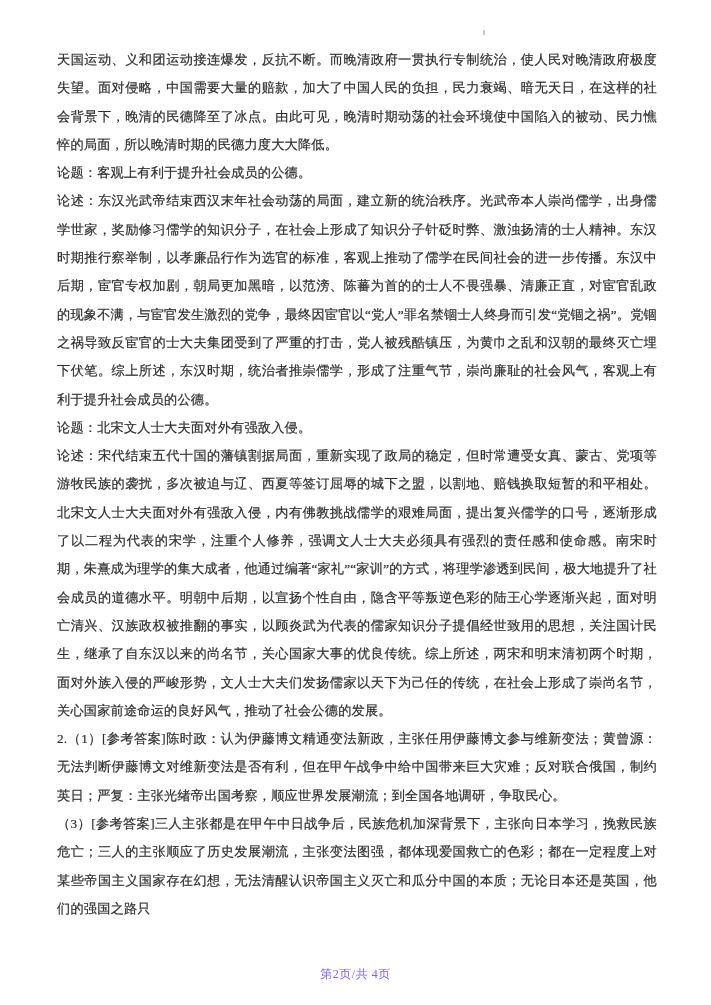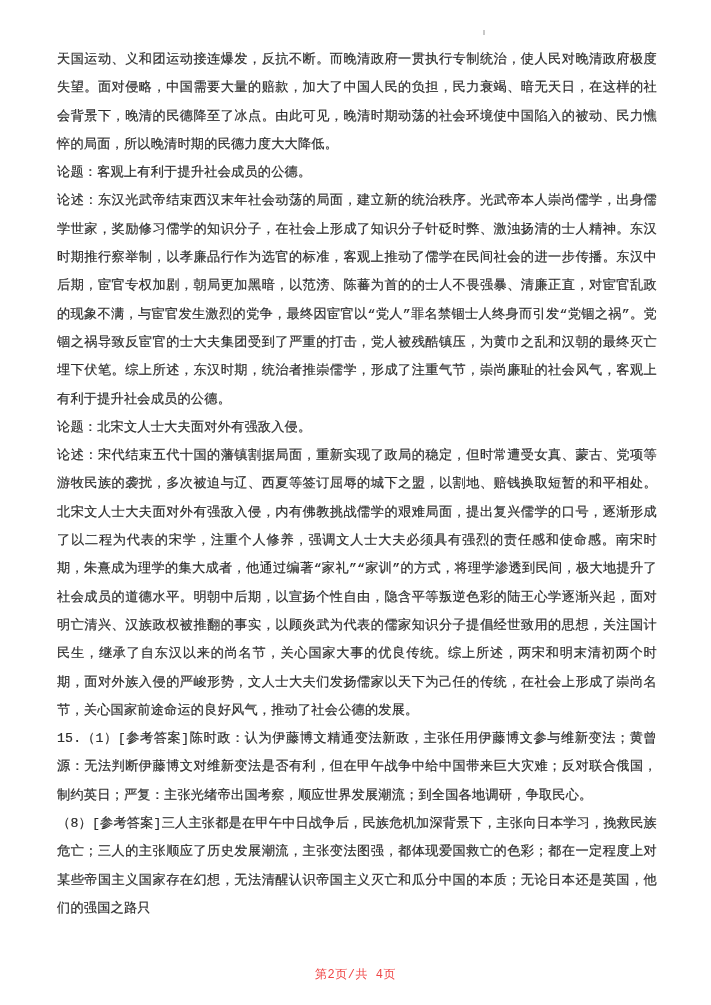--- a/index.html
+++ b/index.html
@@ -6,21 +6,21 @@
     margin: 0;
     padding: 0;
     background: #ffffff;
   }
   .page {
     position: relative;
     width: 711px;
     height: 1005px;
     background: #ffffff;
     overflow: hidden;
-    font-family: Liberation Mono, monospace;
+    font-family: Liberation Serif, serif;
   }
   .content {
     position: absolute;
     left: 57px;
     top: 46px;
     width: 600px;
   }
   .content p {
     margin: 0;
     padding: 0;
@@ -34,21 +34,21 @@
     -webkit-text-stroke: 0.2px #2e2e2e;
   }
   .footer {
     position: absolute;
     left: 0;
     top: 966px;
     width: 100%;
     text-align: center;
     font-size: 12px;
     letter-spacing: 0.5px;
-    color: #ef4444;
+    color: #8b5cf6;
   }
   .scan-artifact {
     position: absolute;
     left: 483px;
     top: 30px;
     width: 2px;
     height: 5px;
     background: #c9c9c9;
   }
 </style>
@@ -64,19 +64,19 @@
 
     <p>论题：客观上有利于提升社会成员的公德。</p>
 
     <p>论述：东汉光武帝结束西汉末年社会动荡的局面，建立新的统治秩序。光武帝本人崇尚儒学，出身儒学世家，奖励修习儒学的知识分子，在社会上形成了知识分子针砭时弊、激浊扬清的士人精神。东汉时期推行察举制，以孝廉品行作为选官的标准，客观上推动了儒学在民间社会的进一步传播。东汉中后期，宦官专权加剧，朝局更加黑暗，以范滂、陈蕃为首的的士人不畏强暴、清廉正直，对宦官乱政的现象不满，与宦官发生激烈的党争，最终因宦官以“党人”罪名禁锢士人终身而引发“党锢之祸”。党锢之祸导致反宦官的士大夫集团受到了严重的打击，党人被残酷镇压，为黄巾之乱和汉朝的最终灭亡埋下伏笔。综上所述，东汉时期，统治者推崇儒学，形成了注重气节，崇尚廉耻的社会风气，客观上有利于提升社会成员的公德。</p>
 
 
     <p>论题：北宋文人士大夫面对外有强敌入侵。</p>
 
     <p>论述：宋代结束五代十国的藩镇割据局面，重新实现了政局的稳定，但时常遭受女真、蒙古、党项等游牧民族的袭扰，多次被迫与辽、西夏等签订屈辱的城下之盟，以割地、赔钱换取短暂的和平相处。北宋文人士大夫面对外有强敌入侵，内有佛教挑战儒学的艰难局面，提出复兴儒学的口号，逐渐形成了以二程为代表的宋学，注重个人修养，强调文人士大夫必须具有强烈的责任感和使命感。南宋时期，朱熹成为理学的集大成者，他通过编著“家礼”“家训”的方式，将理学渗透到民间，极大地提升了社会成员的道德水平。明朝中后期，以宣扬个性自由，隐含平等叛逆色彩的陆王心学逐渐兴起，面对明亡清兴、汉族政权被推翻的事实，以顾炎武为代表的儒家知识分子提倡经世致用的思想，关注国计民生，继承了自东汉以来的尚名节，关心国家大事的优良传统。综上所述，两宋和明末清初两个时期，面对外族入侵的严峻形势，文人士大夫们发扬儒家以天下为己任的传统，在社会上形成了崇尚名节，关心国家前途命运的良好风气，推动了社会公德的发展。</p>
 
-    <p>15.（1）[参考答案]陈时政：认为伊藤博文精通变法新政，主张任用伊藤博文参与维新变法；黄曾源：无法判断伊藤博文对维新变法是否有利，但在甲午战争中给中国带来巨大灾难；反对联合俄国，制约英日；严复：主张光绪帝出国考察，顺应世界发展潮流；到全国各地调研，争取民心。</p>
+    <p>2.（1）[参考答案]陈时政：认为伊藤博文精通变法新政，主张任用伊藤博文参与维新变法；黄曾源：无法判断伊藤博文对维新变法是否有利，但在甲午战争中给中国带来巨大灾难；反对联合俄国，制约英日；严复：主张光绪帝出国考察，顺应世界发展潮流；到全国各地调研，争取民心。</p>
 
-    <p>（8）[参考答案]三人主张都是在甲午中日战争后，民族危机加深背景下，主张向日本学习，挽救民族危亡；三人的主张顺应了历史发展潮流，主张变法图强，都体现爱国救亡的色彩；都在一定程度上对某些帝国主义国家存在幻想，无法清醒认识帝国主义灭亡和瓜分中国的本质；无论日本还是英国，他们的强国之路只</p>
+    <p>（3）[参考答案]三人主张都是在甲午中日战争后，民族危机加深背景下，主张向日本学习，挽救民族危亡；三人的主张顺应了历史发展潮流，主张变法图强，都体现爱国救亡的色彩；都在一定程度上对某些帝国主义国家存在幻想，无法清醒认识帝国主义灭亡和瓜分中国的本质；无论日本还是英国，他们的强国之路只</p>
   </div>
 
   <div class="footer">第2页/共 4页</div>
 </div>
 
 </body></html>

